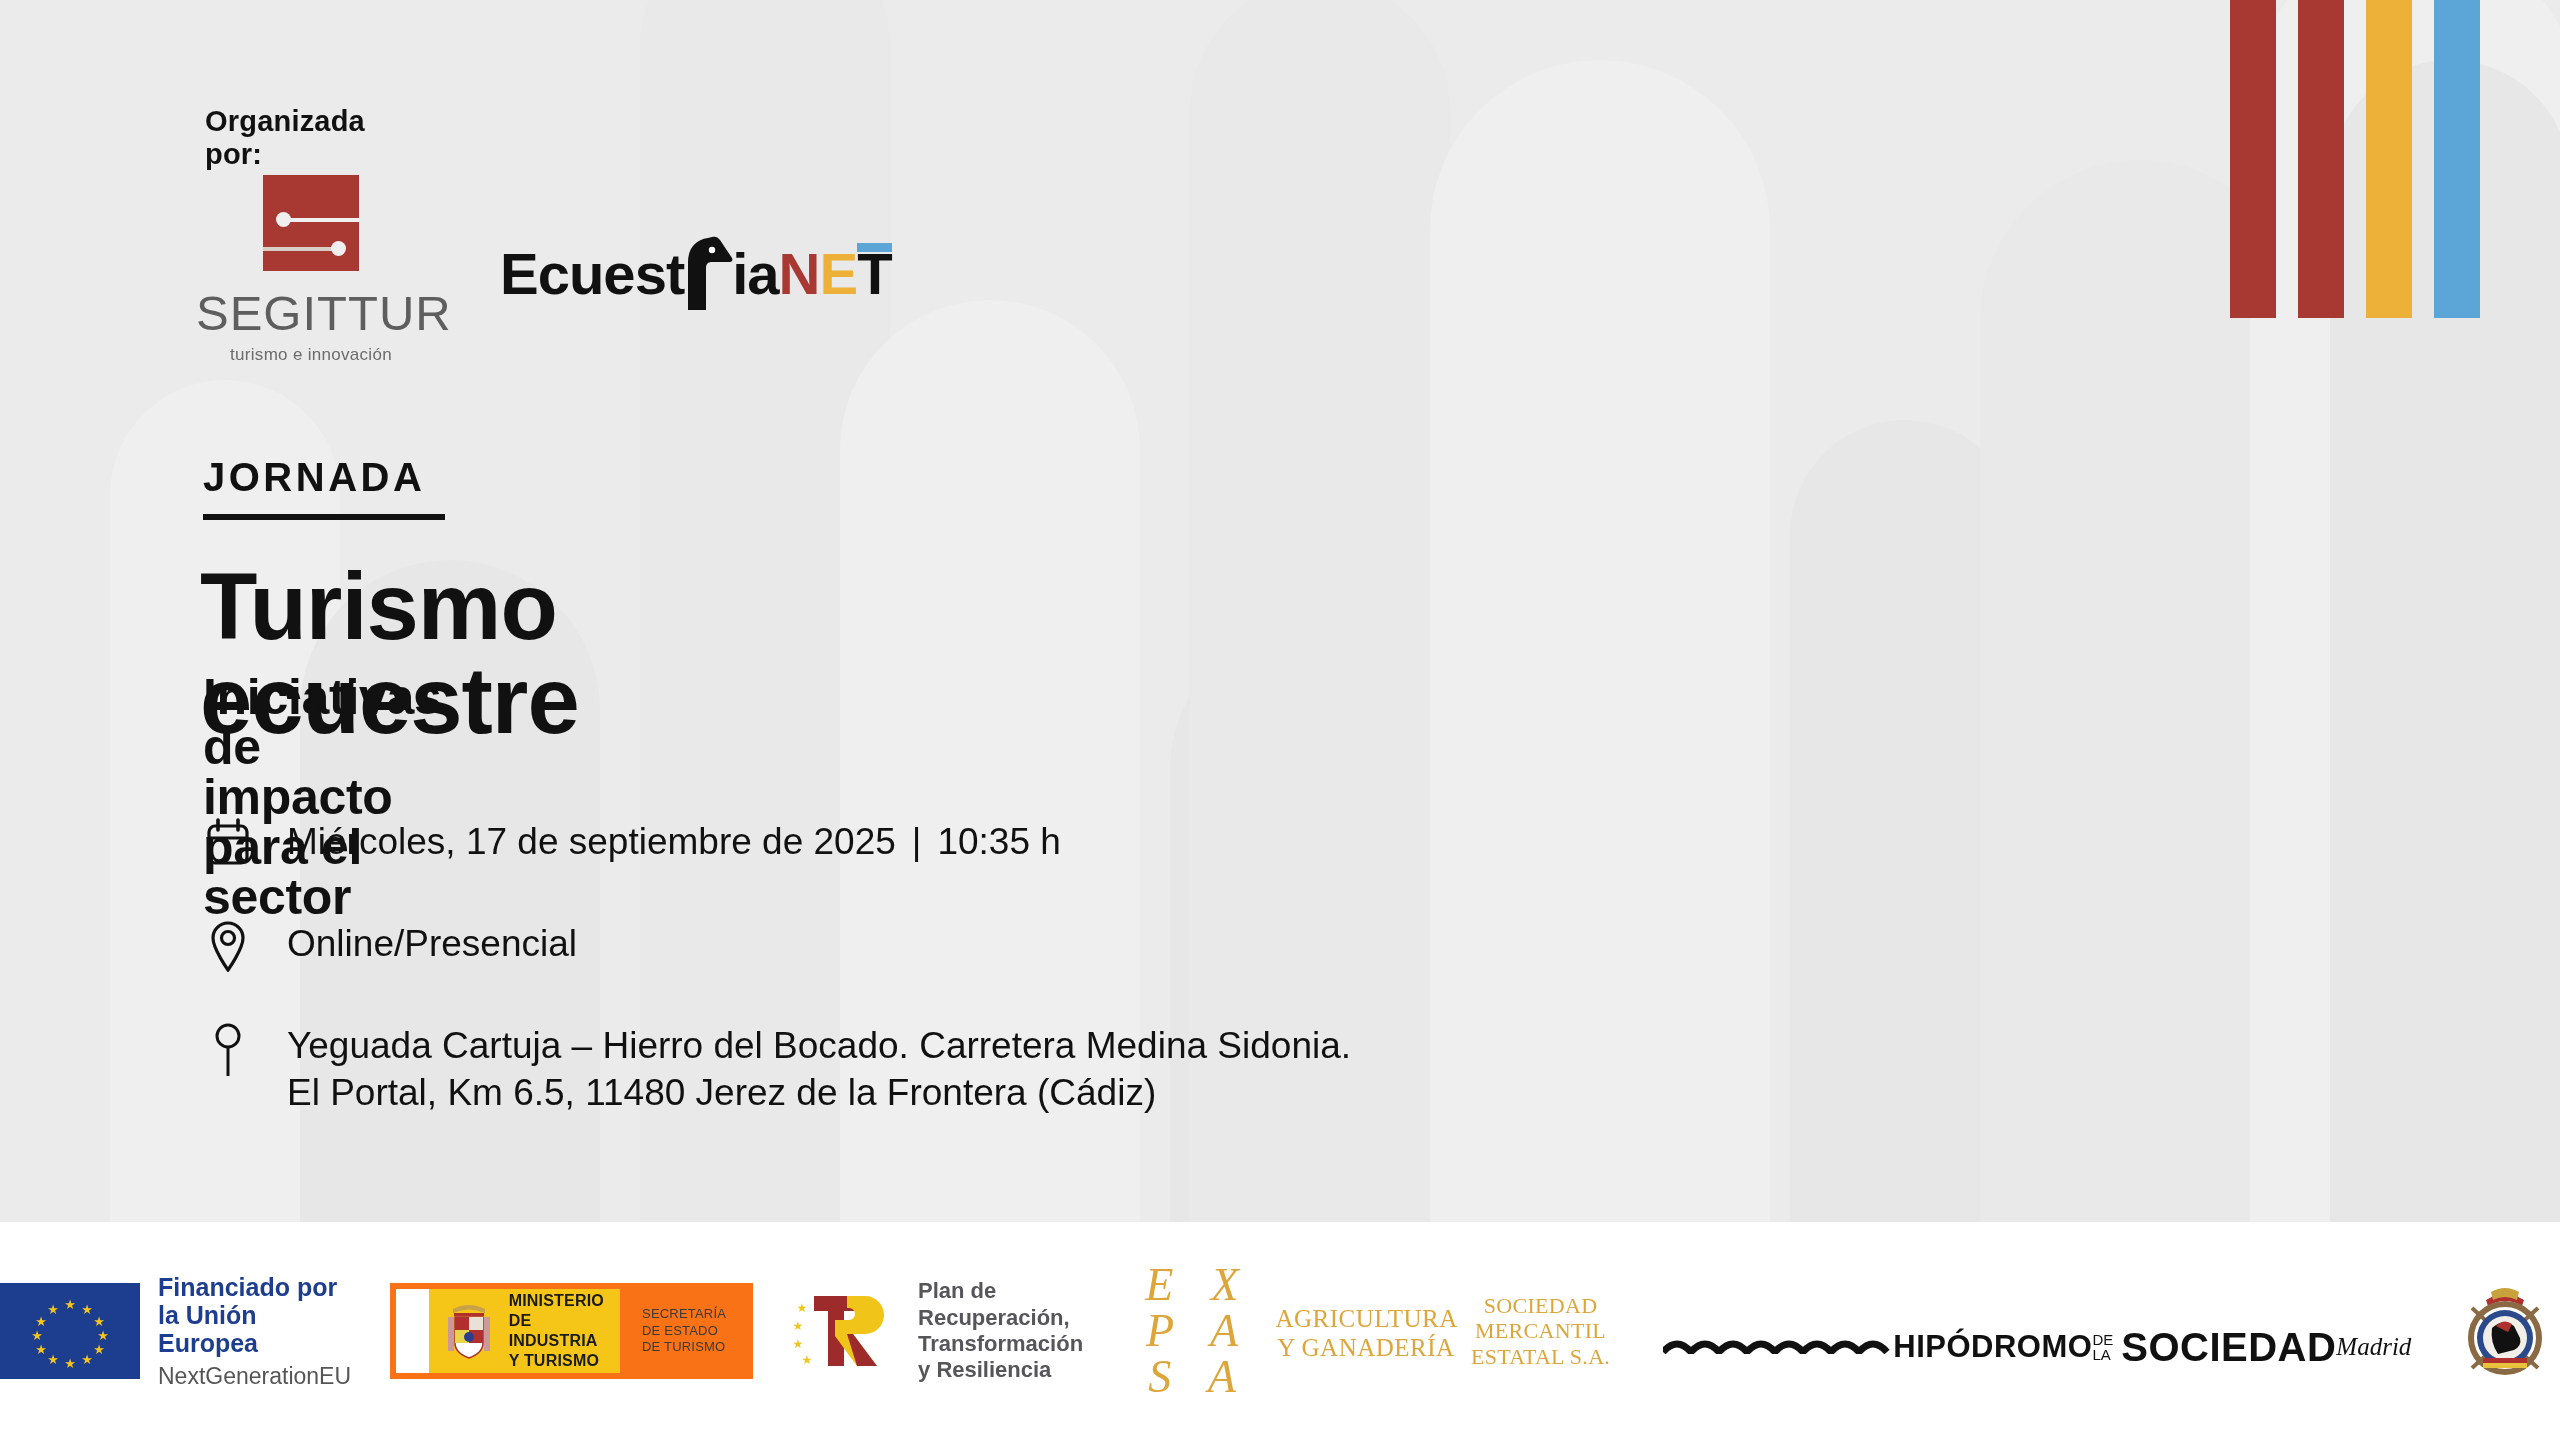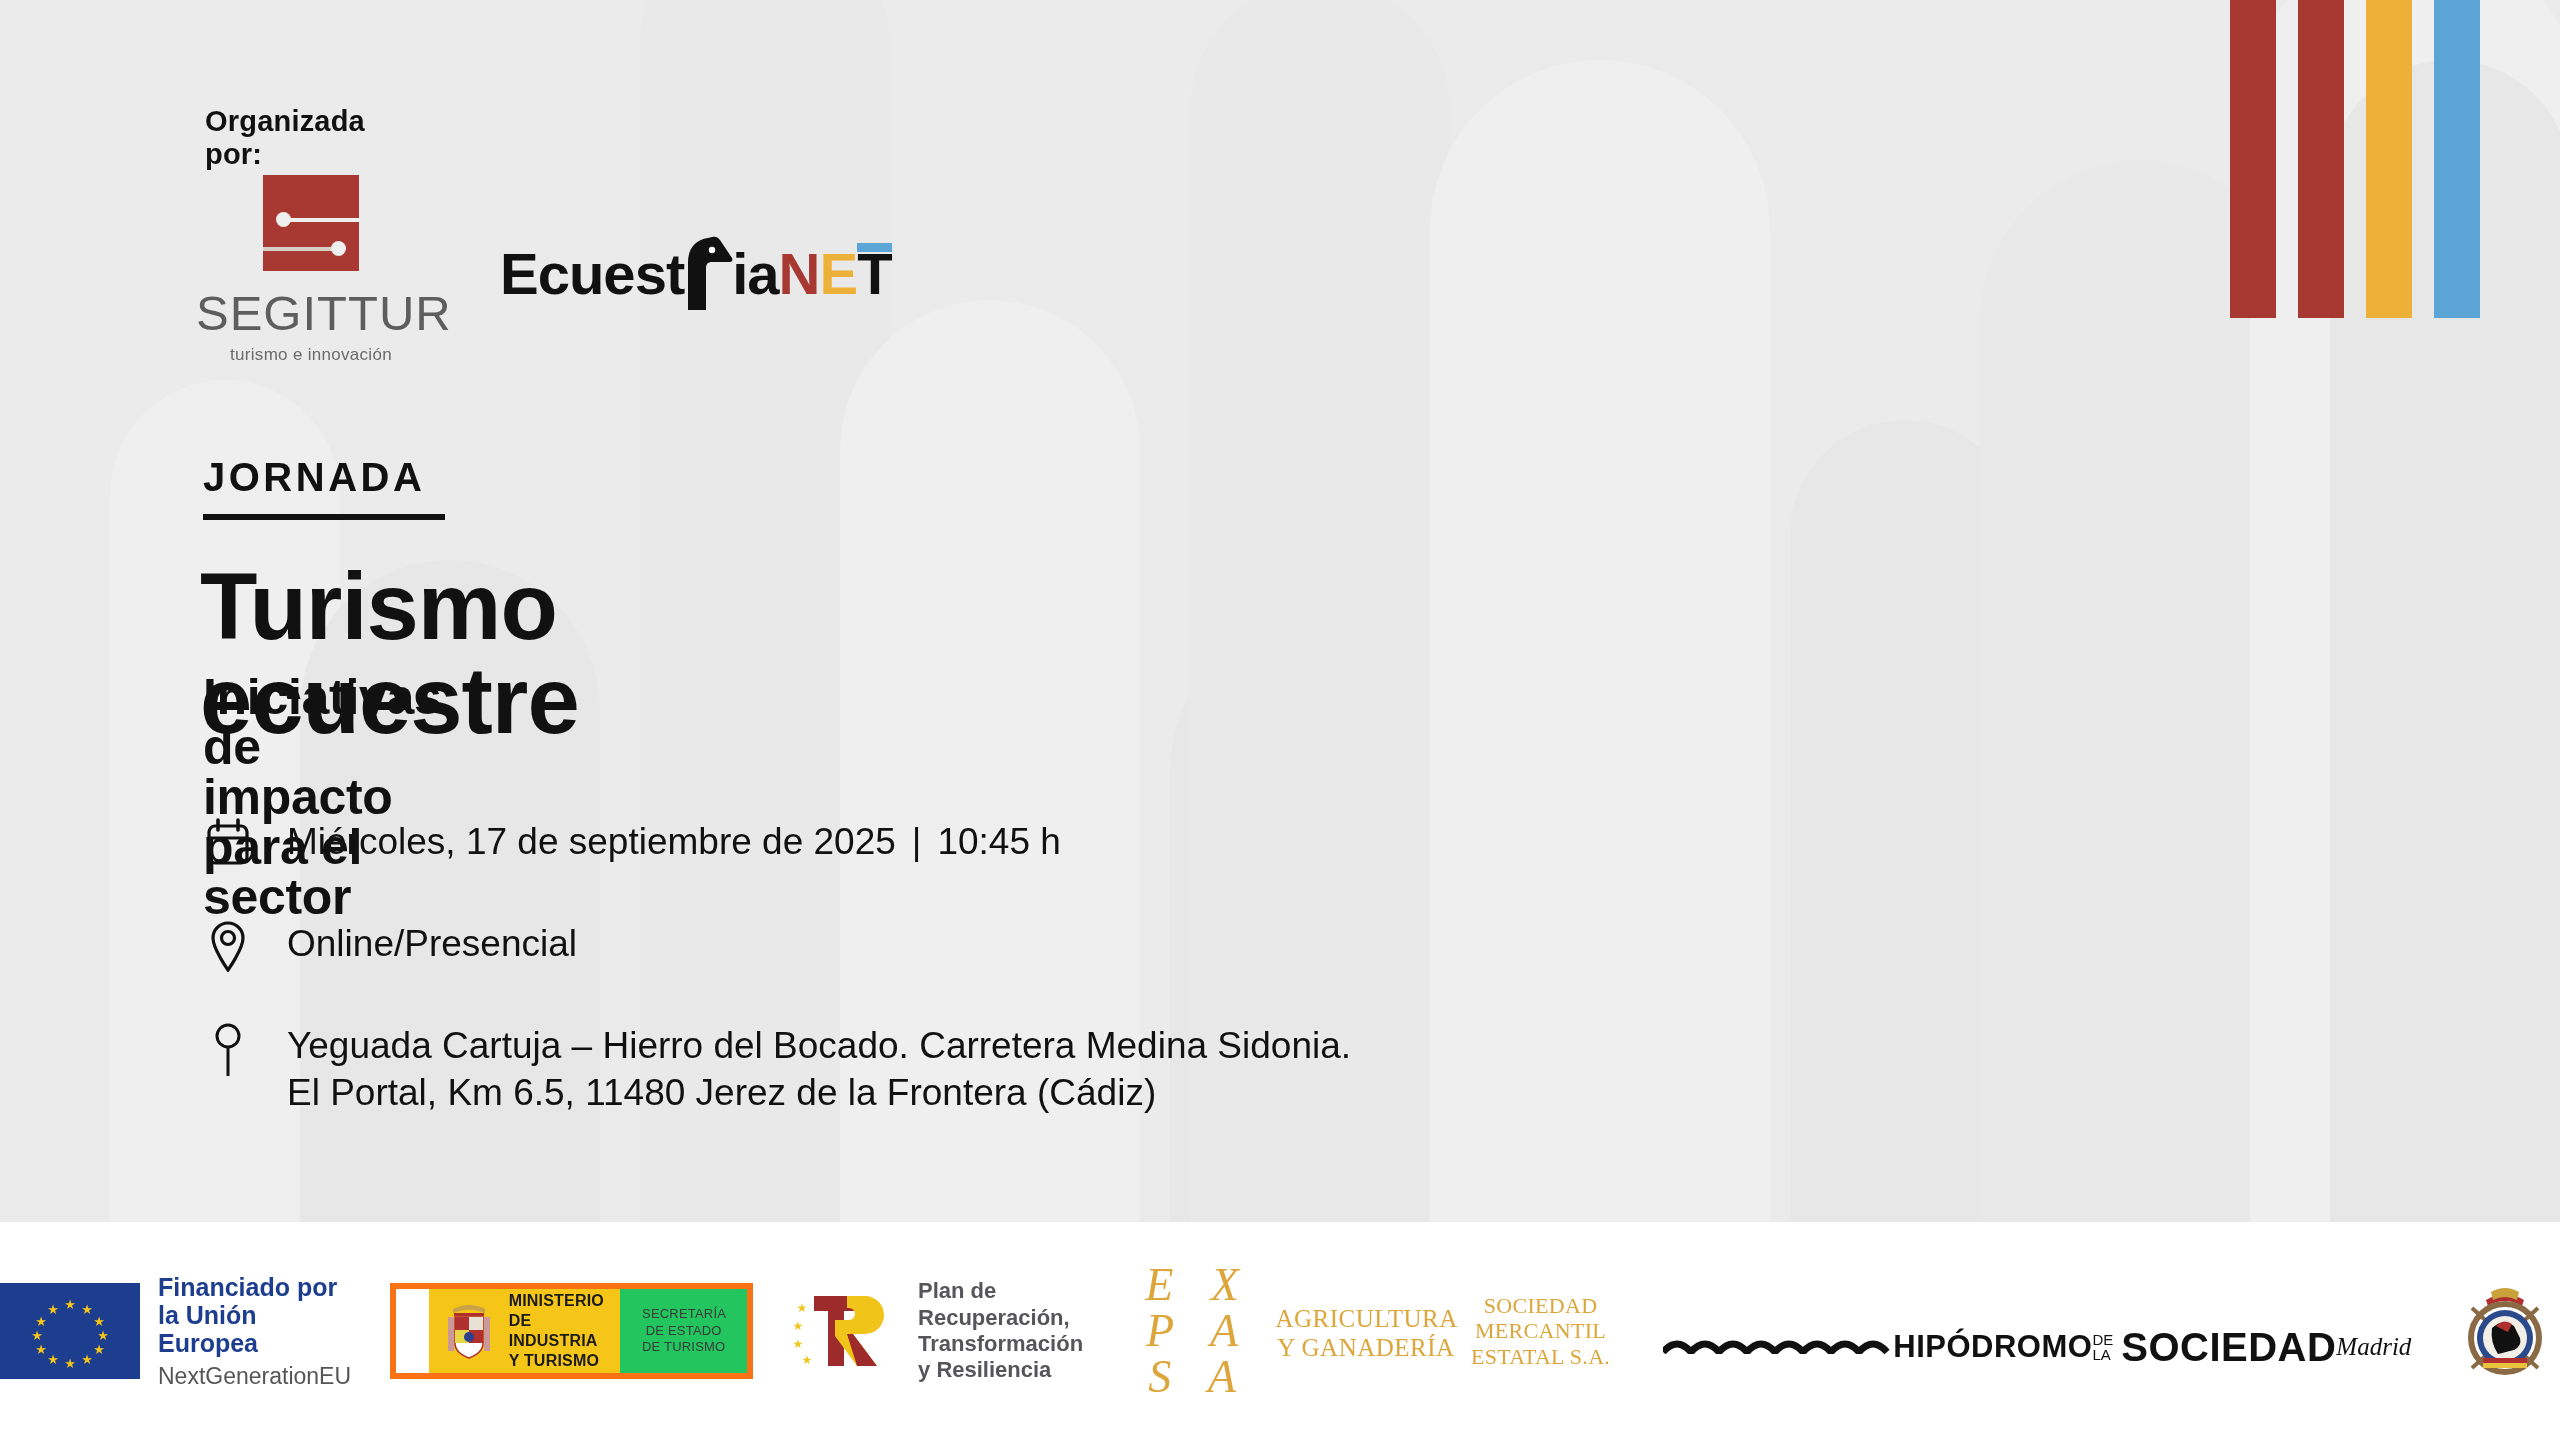--- a/index.html
+++ b/index.html
@@ -143,21 +143,21 @@
   .eu-text .l1 { font-size:25px; font-weight:700; color:#1d3d8f; line-height:1.12; }
   .eu-text .l2 { font-size:23px; color:#555; margin-top:6px; }
 
   
   .minister { display:flex; align-items:stretch; border:6px solid #f97316; height:96px;padding-left:33px; }
   .min-yellow {
     background:#f5c518; display:flex; align-items:center; gap:12px; padding:0 16px 0 12px;
   }
   .min-shield { width:56px; height:72px; position:relative; }
   .min-words { font-size:16px; font-weight:700; color:#1b1b1b; line-height:1.25; letter-spacing:.2px;}
-  .min-white { background:#22c55e; display:flex; align-items:center; padding:0 22px;text-align:center; }
+  .min-white { background:#f97316; display:flex; align-items:center; padding:0 22px; }
   .min-white .sec { font-size:13px; color:#3a3a3a; line-height:1.3; letter-spacing:.2px;}
 
   
   .plan { display:flex; align-items:center; gap:16px; }
   .plan-mark { width:110px; height:86px; position:relative; }
   .plan-text { font-size:22px; font-weight:700; color:#56565a; line-height:1.2; }
 
   
   .expasa { text-align:center; color:#dda63b; font-family:"Liberation Serif", serif; }
   .expasa .e1 { font-size:46px; letter-spacing:13px; line-height:1;font-style:italic; }
@@ -233,21 +233,21 @@
 
     <div class="detail-row" id="row-date">
       <div class="detail-icon">
         <svg width="44" height="48" viewBox="0 0 44 48">
           <rect x="3" y="8" width="38" height="37" rx="6" fill="none" stroke="#111" stroke-width="3.2"></rect>
           <line x1="3" y1="20" x2="41" y2="20" stroke="#111" stroke-width="3.2"></line>
           <line x1="12" y1="2" x2="12" y2="12" stroke="#111" stroke-width="3.6" stroke-linecap="round"></line>
           <line x1="32" y1="2" x2="32" y2="12" stroke="#111" stroke-width="3.6" stroke-linecap="round"></line>
         </svg>
       </div>
-      <div class="detail-text"><span>Miércoles, 17 de septiembre de 2025</span><span class="sep">|</span><span>10:45 h</span></div>
+      <div class="detail-text"><span>Miércoles, 17 de septiembre de 2025</span><span class="sep">|</span><span>10:35 h</span></div>
     </div>
 
     <div class="detail-row" id="row-mode">
       <div class="detail-icon">
         <svg width="40" height="52" viewBox="0 0 40 52">
           <path d="M20 50 C20 50 35 29 35 18 A15 15 0 1 0 5 18 C5 29 20 50 20 50 Z" fill="none" stroke="#111" stroke-width="3.2"></path>
           <circle cx="20" cy="18" r="6.5" fill="none" stroke="#111" stroke-width="3.2"></circle>
         </svg>
       </div>
       <div class="detail-text">Online/Presencial</div>

